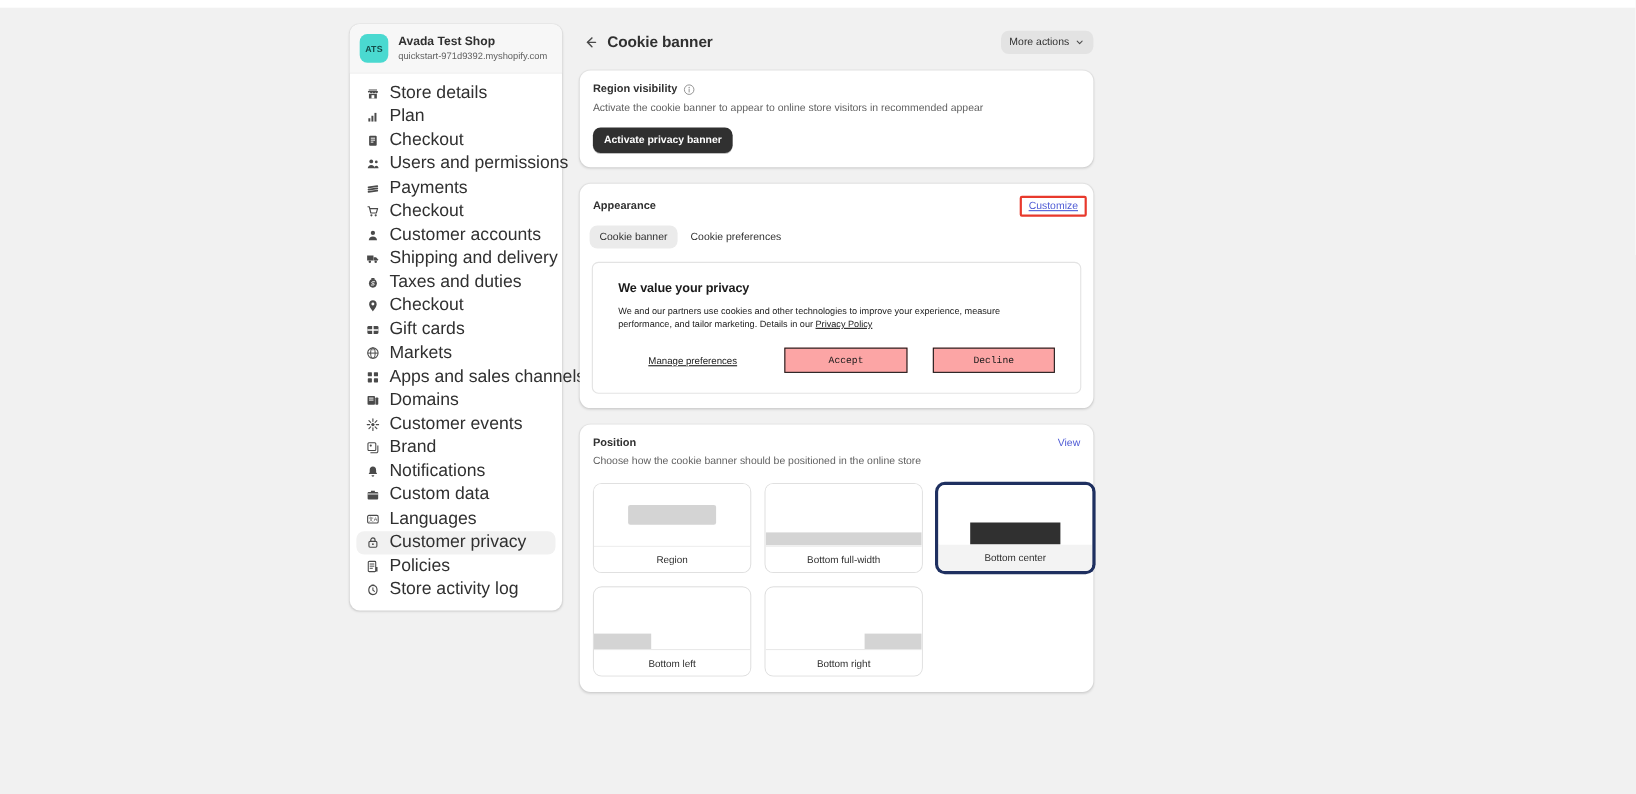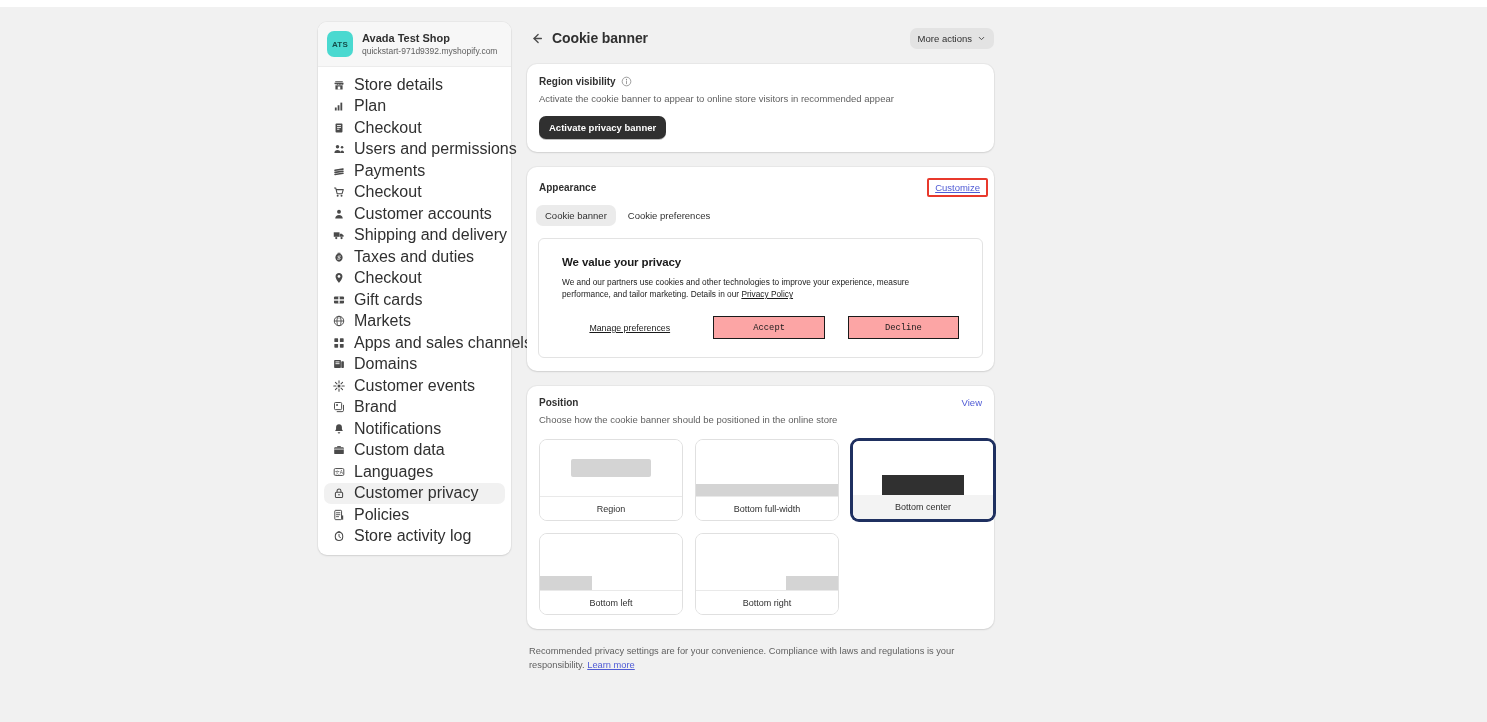--- a/index.html
+++ b/index.html
@@ -555,15 +555,14 @@
           </div>
           <div class="pos-card">
             <div class="pos-thumb t-br">
               <div class="bar"></div>
             </div>
             <div class="pos-label">Bottom right</div>
           </div>
         </div>
     </section>
 
-    <div class="footnote"><span>Recommended privacy settings are for your convenience. Compliance with laws and regulations is your responsibility. </span><a>Learn more</a></div>
   </main>
 </div>
 
 </body></html>

